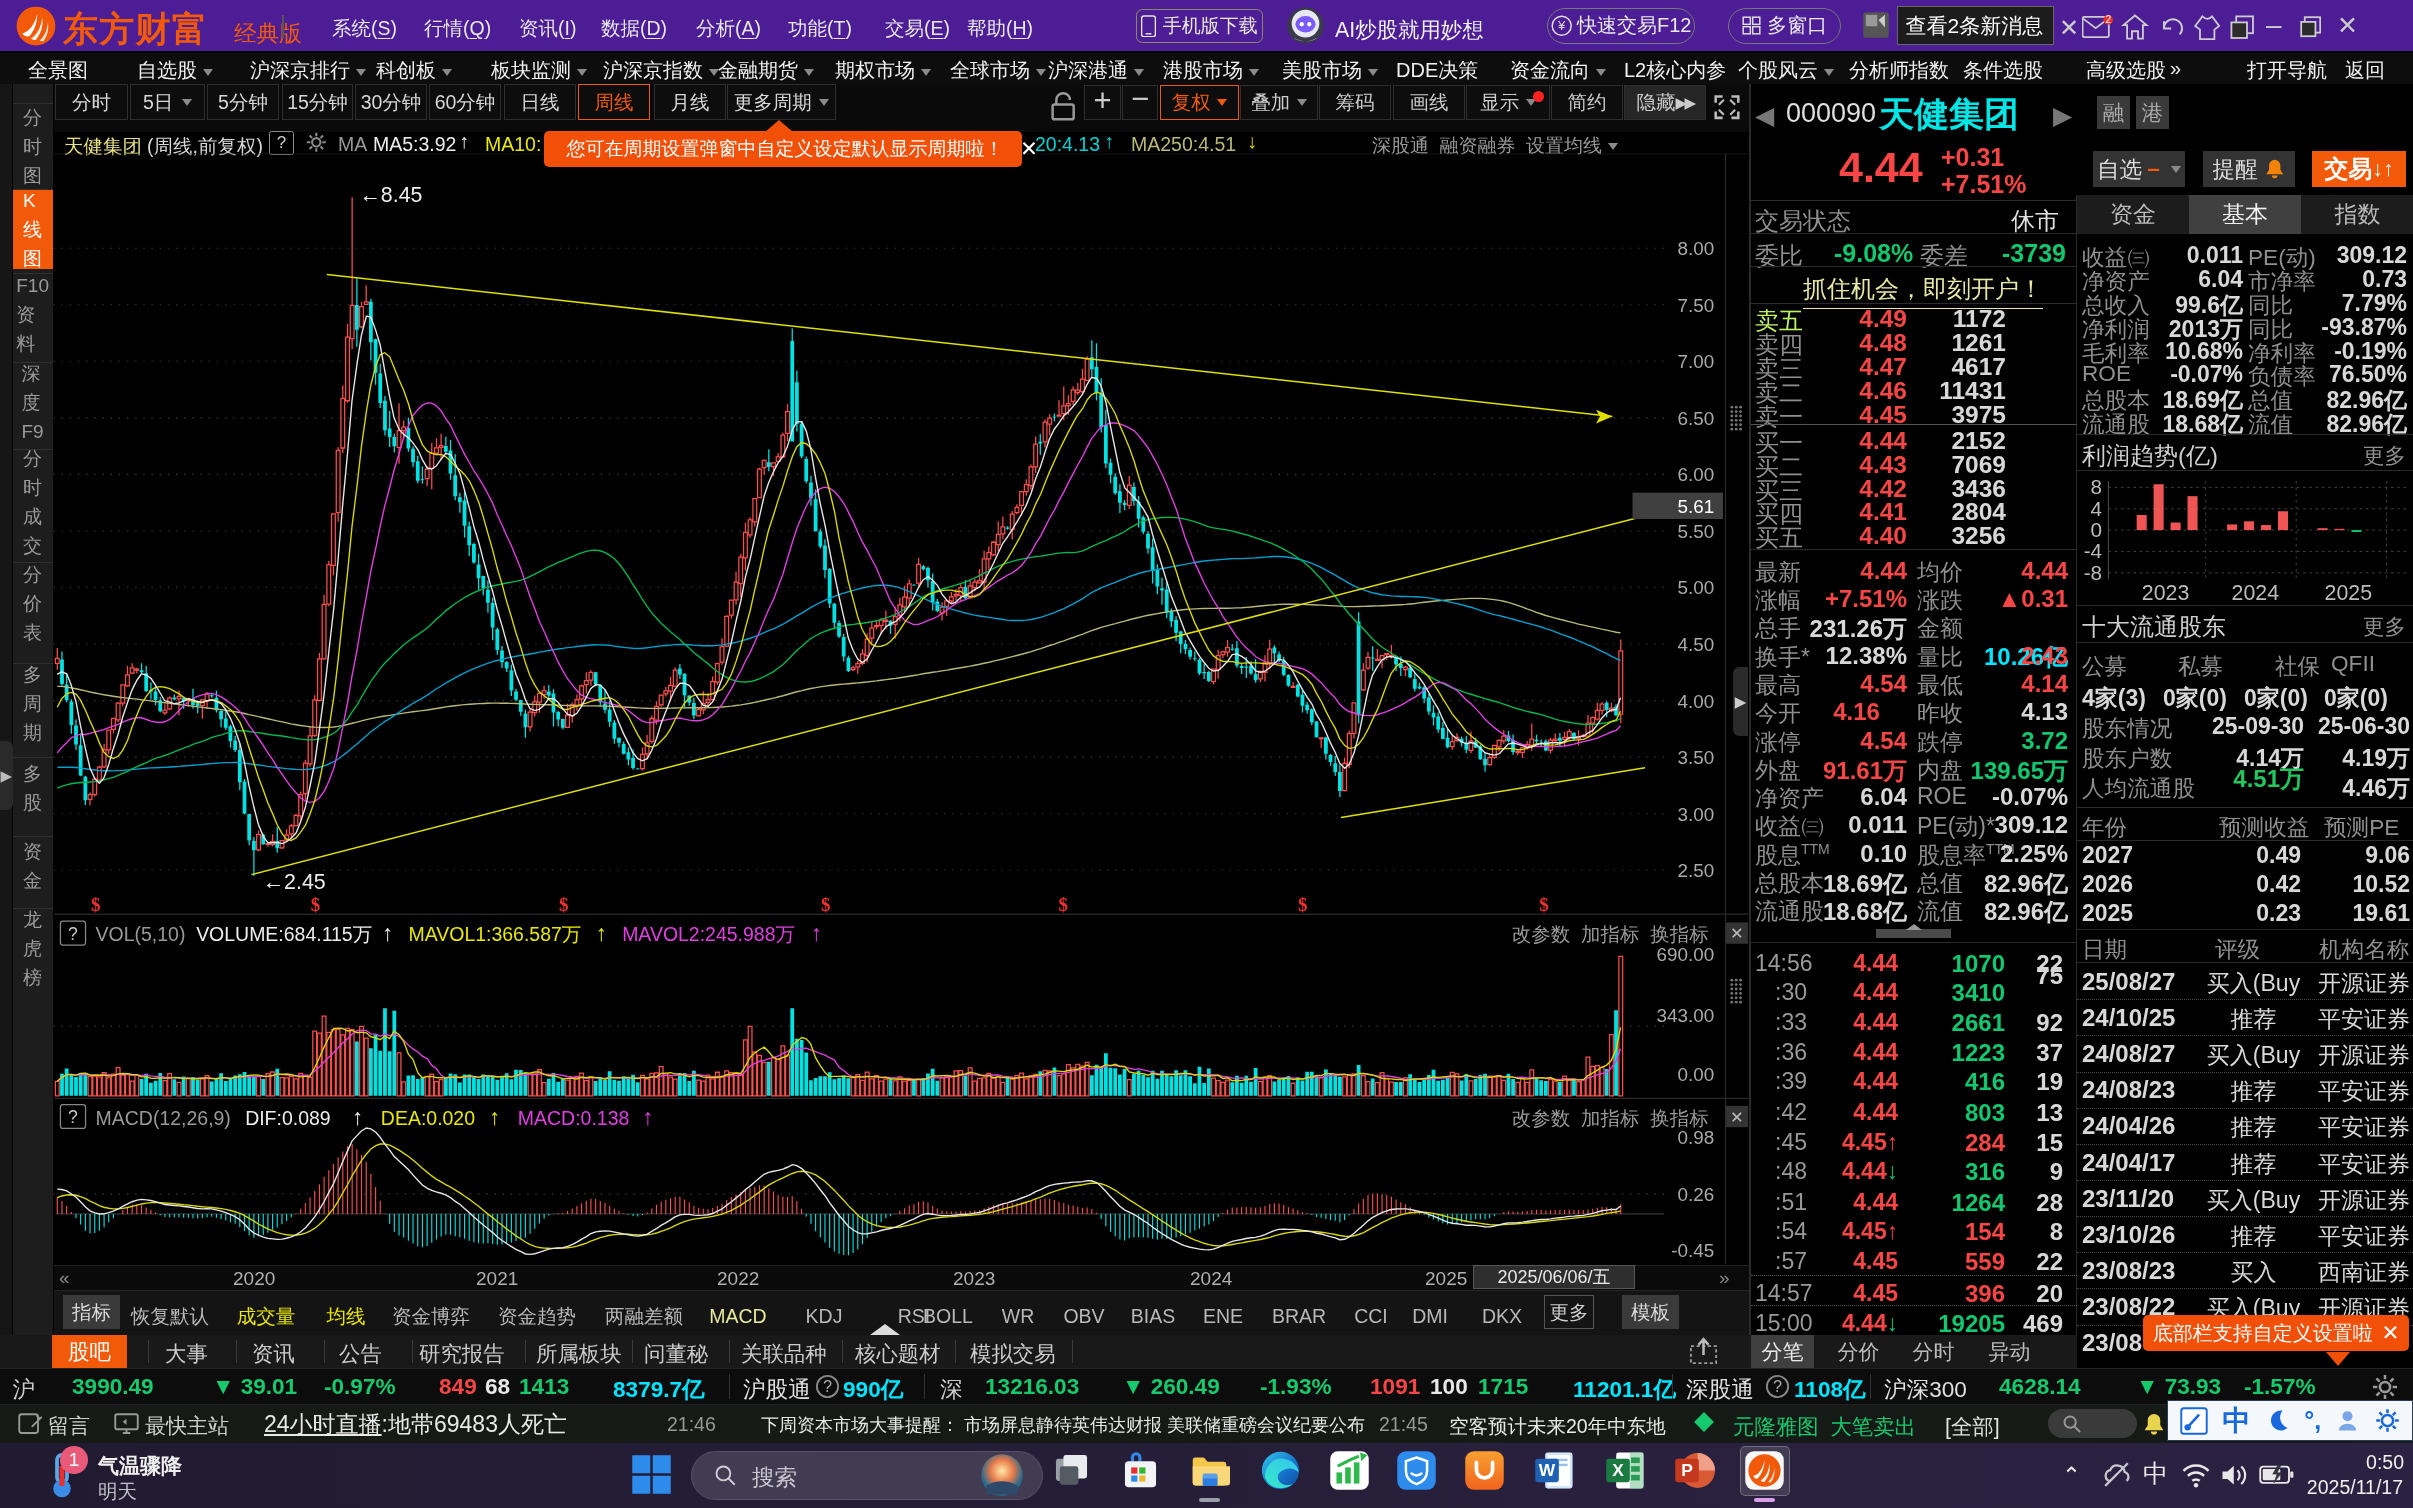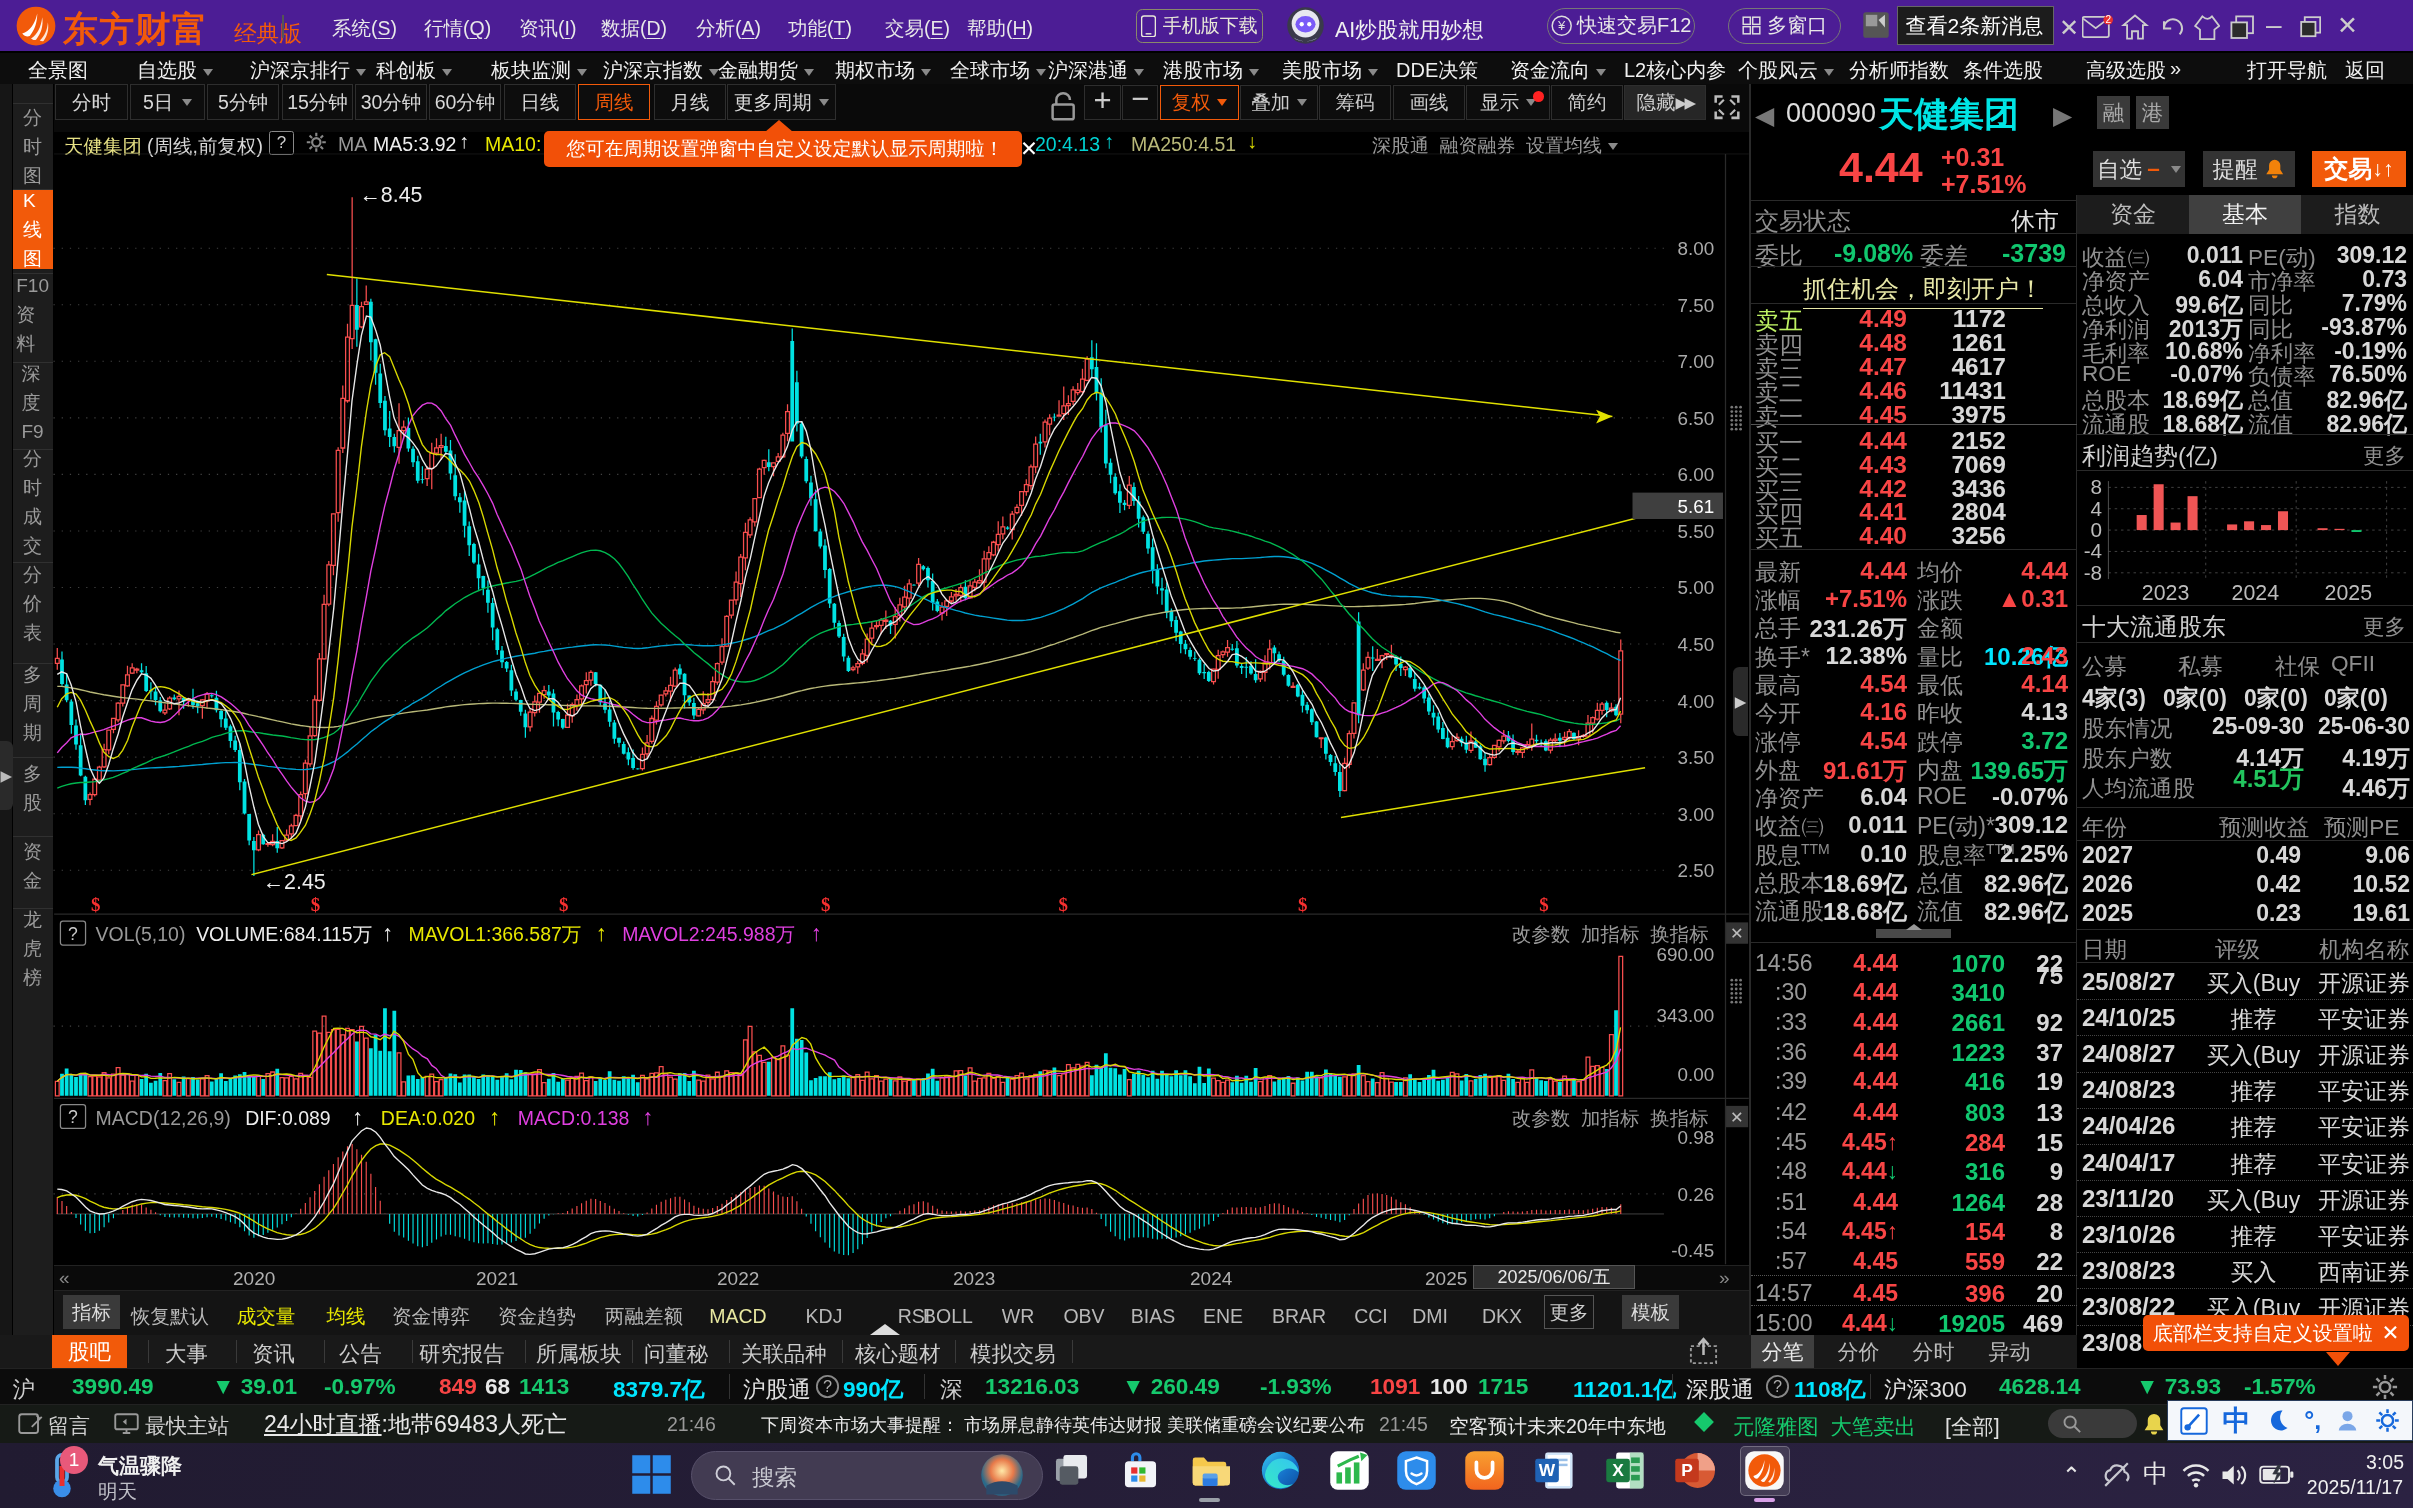--- a/index.html
+++ b/index.html
@@ -444,21 +444,21 @@
 <div class="abs" style="left:1966px;top:641px;width:102px;font-size:24px;font-weight:bold;color:#00e5ff;text-align:right;">10.26<span style="color:#00e5ff">亿</span></div>
 <div class="abs" style="left:1755px;top:642px;font-size:23px;color:#8f8f8f;">换手*</div>
 <div class="abs" style="left:1806px;top:642px;width:101px;font-size:24px;font-weight:bold;color:#d8d8d8;text-align:right;">12.38%</div>
 <div class="abs" style="left:1917px;top:642px;font-size:23px;color:#8f8f8f;">量比</div>
 <div class="abs" style="left:1966px;top:642px;width:102px;font-size:24px;font-weight:bold;color:#f84545;text-align:right;">2.43</div>
 <div class="abs" style="left:1755px;top:670px;font-size:23px;color:#8f8f8f;">最高</div>
 <div class="abs" style="left:1806px;top:670px;width:101px;font-size:24px;font-weight:bold;color:#f84545;text-align:right;">4.54</div>
 <div class="abs" style="left:1917px;top:670px;font-size:23px;color:#8f8f8f;">最低</div>
 <div class="abs" style="left:1966px;top:670px;width:102px;font-size:24px;font-weight:bold;color:#f84545;text-align:right;">4.14</div>
 <div class="abs" style="left:1755px;top:698px;font-size:23px;color:#8f8f8f;">今开</div>
-<div class="abs" style="left:1806px;top:698px;width:101px;font-size:24px;font-weight:bold;color:#f84545;text-align:right;">4.16</div>
+<div class="abs" style="left:1806px;top:698px;width:101px;font-size:24px;font-weight:bold;color:#f84545;text-align:center;">4.16</div>
 <div class="abs" style="left:1917px;top:698px;font-size:23px;color:#8f8f8f;">昨收</div>
 <div class="abs" style="left:1966px;top:698px;width:102px;font-size:24px;font-weight:bold;color:#d8d8d8;text-align:right;">4.13</div>
 <div class="abs" style="left:1755px;top:727px;font-size:23px;color:#8f8f8f;">涨停</div>
 <div class="abs" style="left:1806px;top:727px;width:101px;font-size:24px;font-weight:bold;color:#f84545;text-align:right;">4.54</div>
 <div class="abs" style="left:1917px;top:727px;font-size:23px;color:#8f8f8f;">跌停</div>
 <div class="abs" style="left:1966px;top:727px;width:102px;font-size:24px;font-weight:bold;color:#11c76f;text-align:right;">3.72</div>
 <div class="abs" style="left:1755px;top:755px;font-size:23px;color:#8f8f8f;">外盘</div>
 <div class="abs" style="left:1806px;top:755px;width:101px;font-size:24px;font-weight:bold;color:#f84545;text-align:right;">91.61万</div>
 <div class="abs" style="left:1917px;top:755px;font-size:23px;color:#8f8f8f;">内盘</div>
 <div class="abs" style="left:1966px;top:755px;width:102px;font-size:24px;font-weight:bold;color:#11c76f;text-align:right;">139.65万</div>
@@ -949,16 +949,16 @@
 <svg class="abs" style="left:2220px;top:1462px" width="30" height="26.4" viewBox="0 0 48 42">
       <path d="M4 15 h8 l10 -9 v30 l-10 -9 H4z" fill="#e8e8e8"></path>
       <path d="M28 13 a11 11 0 0 1 0 16 M34 7 a19 19 0 0 1 0 28" fill="none" stroke="#e8e8e8" stroke-width="3.5"></path>
     </svg>
 <svg class="abs" style="left:2259px;top:1464px" width="35" height="21.4" viewBox="0 0 56 34">
       <rect x="2" y="4" width="46" height="26" rx="5" fill="none" stroke="#e8e8e8" stroke-width="3"></rect>
       <rect x="50" y="12" width="5" height="10" rx="2" fill="#e8e8e8"></rect>
       <rect x="6" y="8" width="28" height="18" rx="2" fill="#e8e8e8"></rect>
       <path d="M30 2 l-8 14 h7 l-5 14 l12 -16 h-7 l6 -12z" fill="#30343c" stroke="#30343c" stroke-width="1"></path>
     </svg>
-<div class="abs" style="left:2326px;top:1451px;width:78px;font-size:19.5px;color:#f0f0f0;text-align:right;">3:05</div>
+<div class="abs" style="left:2326px;top:1451px;width:78px;font-size:19.5px;color:#f0f0f0;text-align:right;">0:50</div>
 <div class="abs" style="left:2305px;top:1476px;width:98px;font-size:19.5px;color:#f0f0f0;text-align:right;">2025/11/17</div>
 </div>
 
 
 </body></html>

